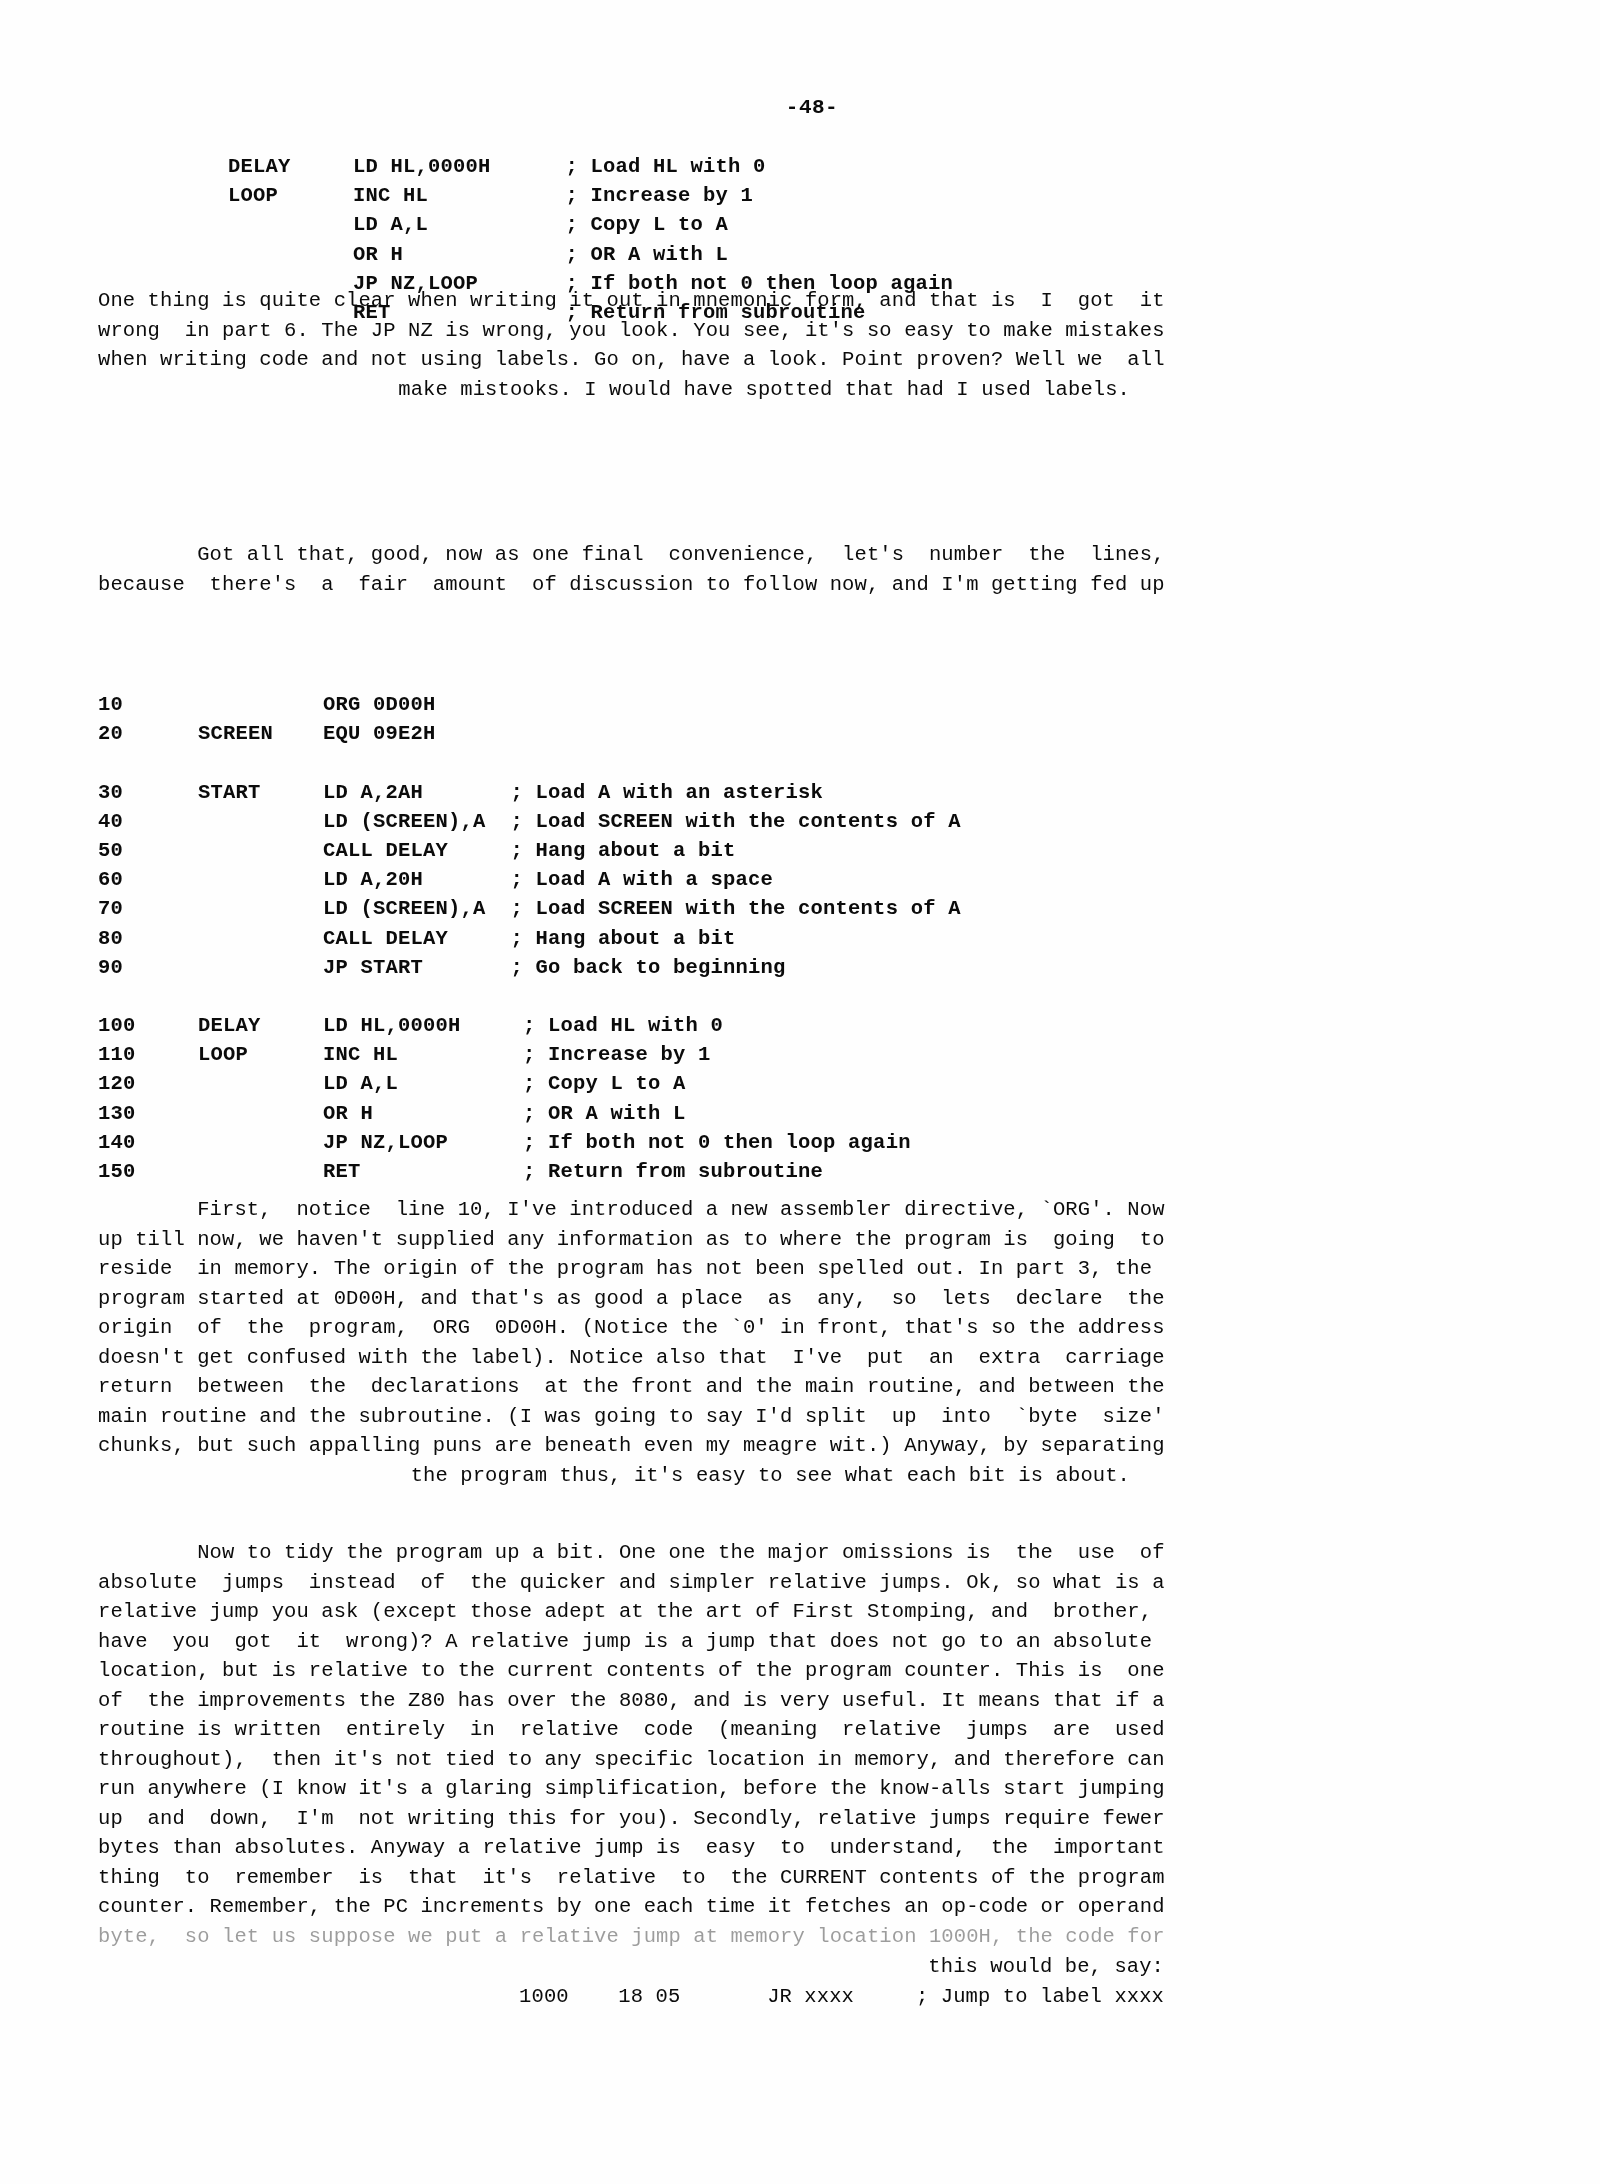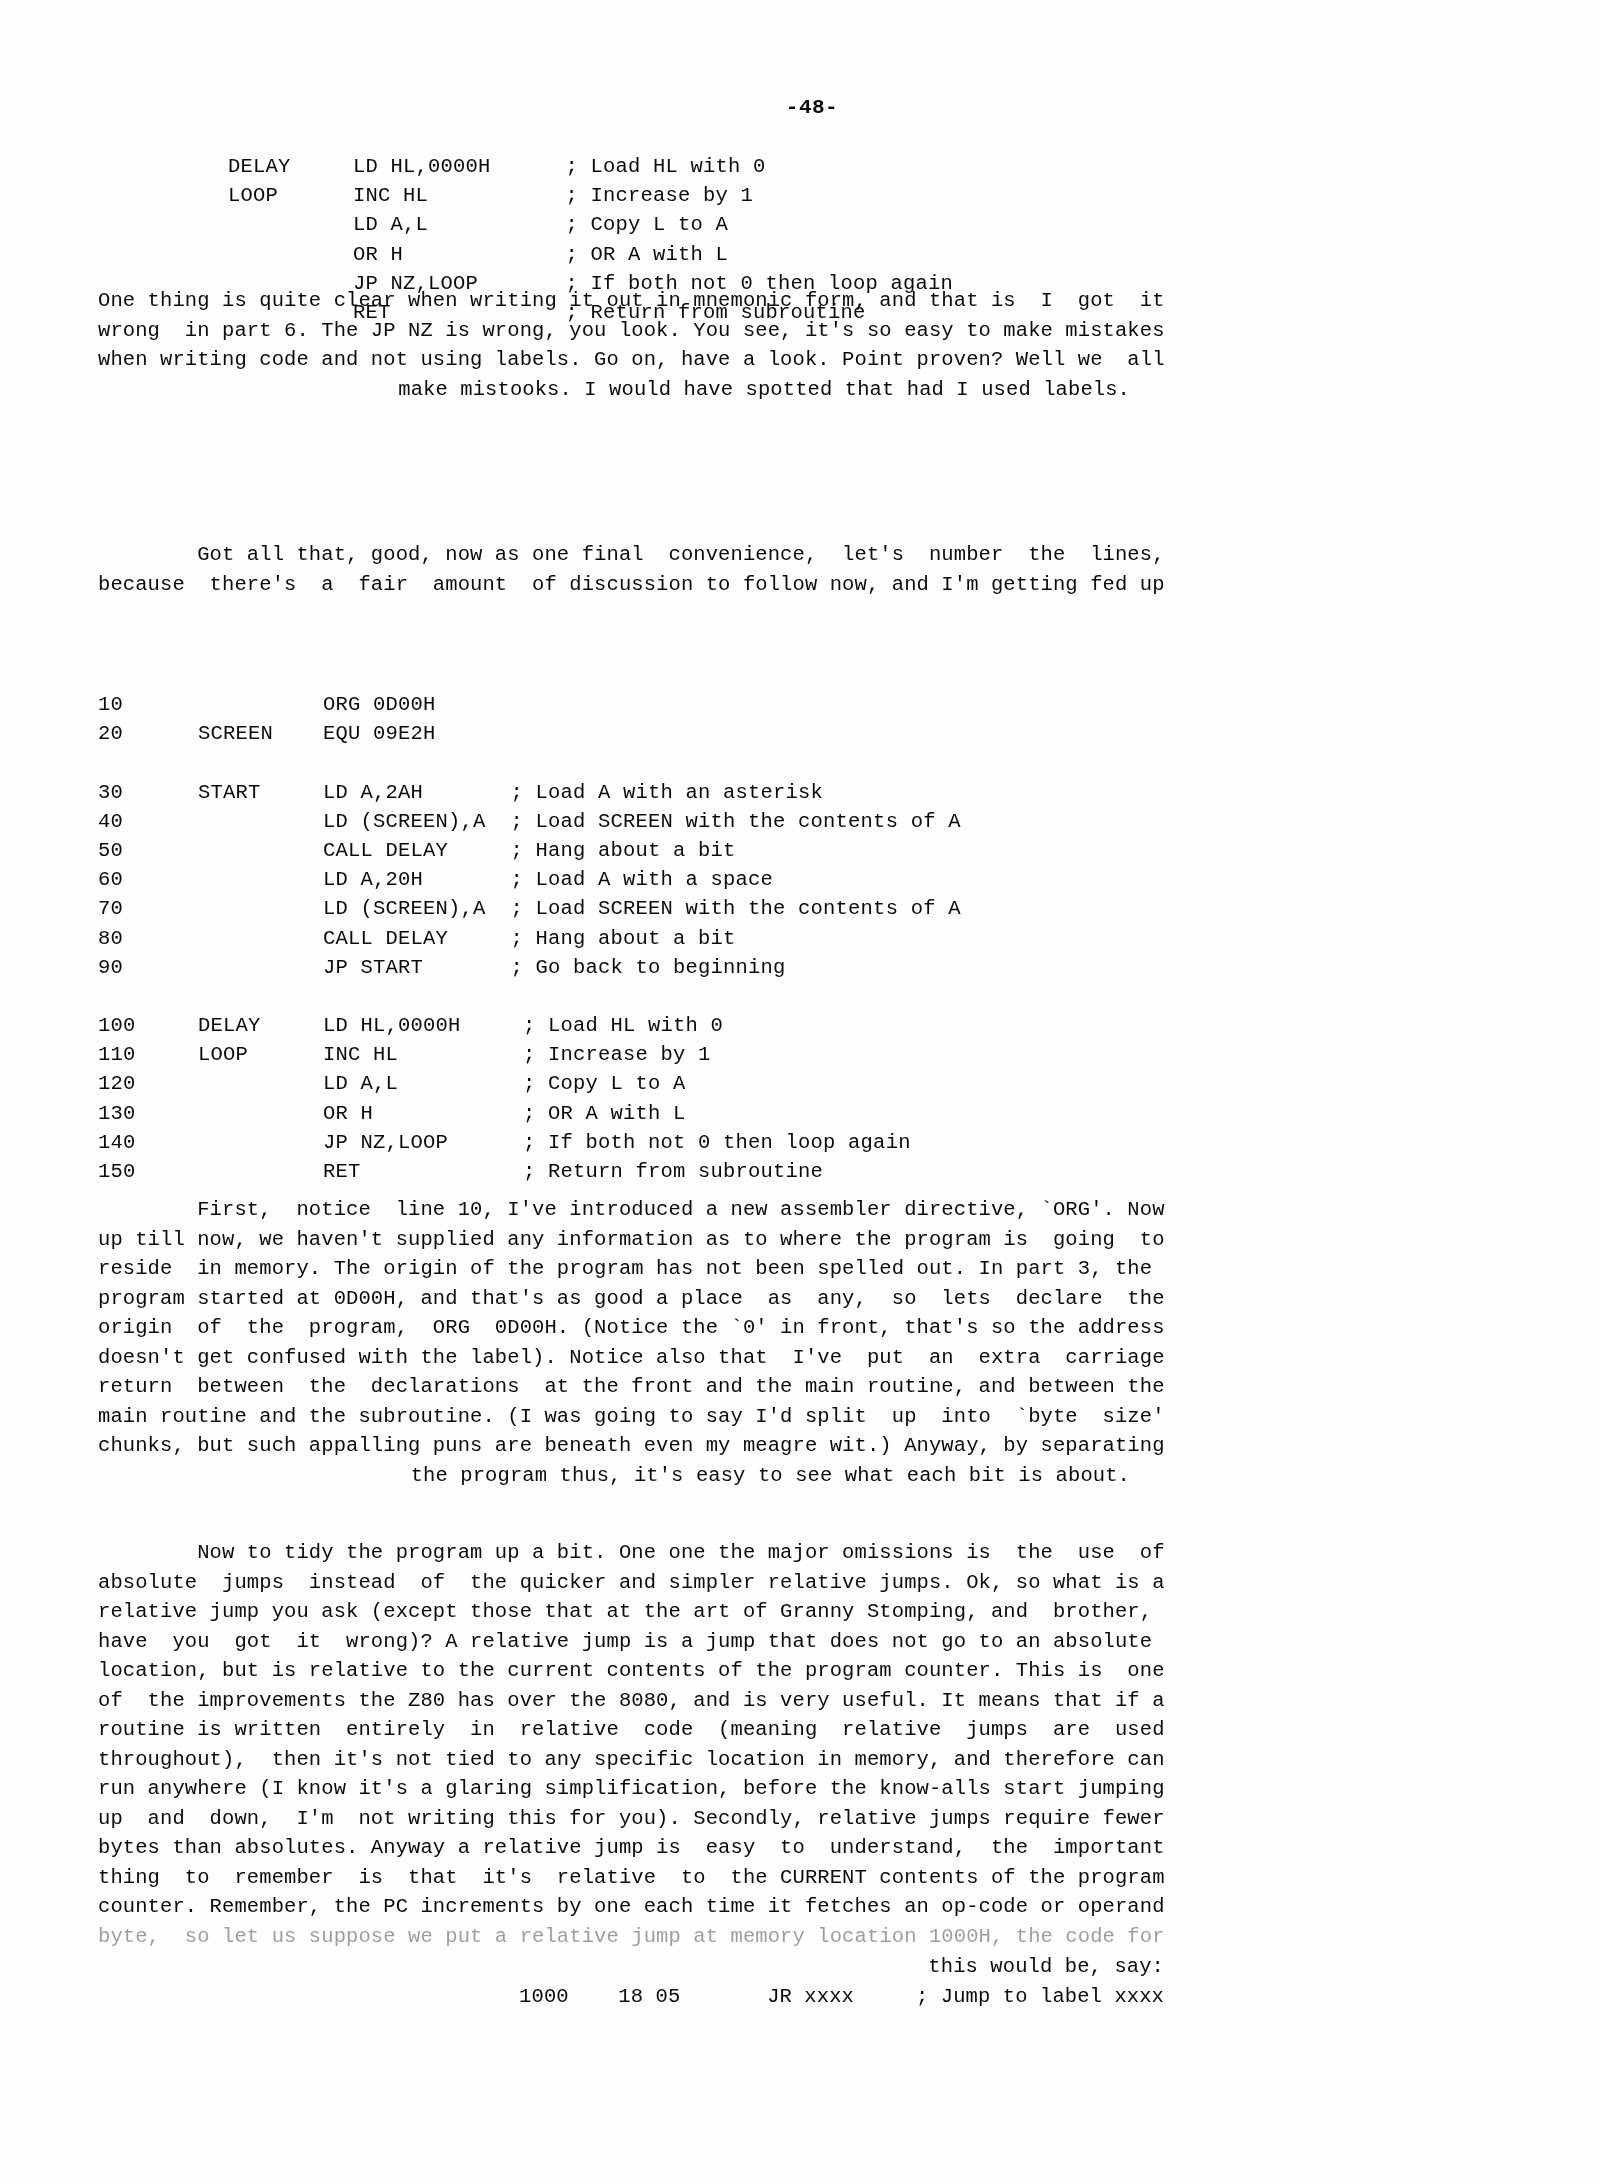--- a/index.html
+++ b/index.html
@@ -33,20 +33,21 @@
     letter-spacing: 0.5px;
   }
 
   
   .code-block {
     position: absolute;
     font-size: 20.5px;
     line-height: 29.2px;
     letter-spacing: 0.2px;
     white-space: pre;
+    font-weight: bold;
   }
   .code-line {
     display: block;
     height: 29.2px;
     white-space: pre;
   }
   .blank-line { display:block; height: 29.2px; }
 
   
   .para {
@@ -97,21 +98,21 @@
       <span class="ln">doesn't get confused with the label). Notice also that  I've  put  an  extra  carriage</span>
       <span class="ln">return  between  the  declarations  at the front and the main routine, and between the</span>
       <span class="ln">main routine and the subroutine. (I was going to say I'd split  up  into  `byte  size'</span>
       <span class="ln">chunks, but such appalling puns are beneath even my meagre wit.) Anyway, by separating</span>
       <span class="ln">the program thus, it's easy to see what each bit is about.</span>
     </div>
 
   <div class="para" id="para-4" style="top:1538px;">
       <span class="ln">        Now to tidy the program up a bit. One one the major omissions is  the  use  of</span>
       <span class="ln">absolute  jumps  instead  of  the quicker and simpler relative jumps. Ok, so what is a</span>
-      <span class="ln">relative jump you ask (except those that at the art of Granny Stomping, and  brother,</span>
+      <span class="ln">relative jump you ask (except those adept at the art of First Stomping, and  brother,</span>
       <span class="ln">have  you  got  it  wrong)? A relative jump is a jump that does not go to an absolute</span>
       <span class="ln">location, but is relative to the current contents of the program counter. This is  one</span>
       <span class="ln">of  the improvements the Z80 has over the 8080, and is very useful. It means that if a</span>
       <span class="ln">routine is written  entirely  in  relative  code  (meaning  relative  jumps  are  used</span>
       <span class="ln">throughout),  then it's not tied to any specific location in memory, and therefore can</span>
       <span class="ln">run anywhere (I know it's a glaring simplification, before the know-alls start jumping</span>
       <span class="ln">up  and  down,  I'm  not writing this for you). Secondly, relative jumps require fewer</span>
       <span class="ln">bytes than absolutes. Anyway a relative jump is  easy  to  understand,  the  important</span>
       <span class="ln">thing  to  remember  is  that  it's  relative  to  the CURRENT contents of the program</span>
       <span class="ln">counter. Remember, the PC increments by one each time it fetches an op-code or operand</span>

